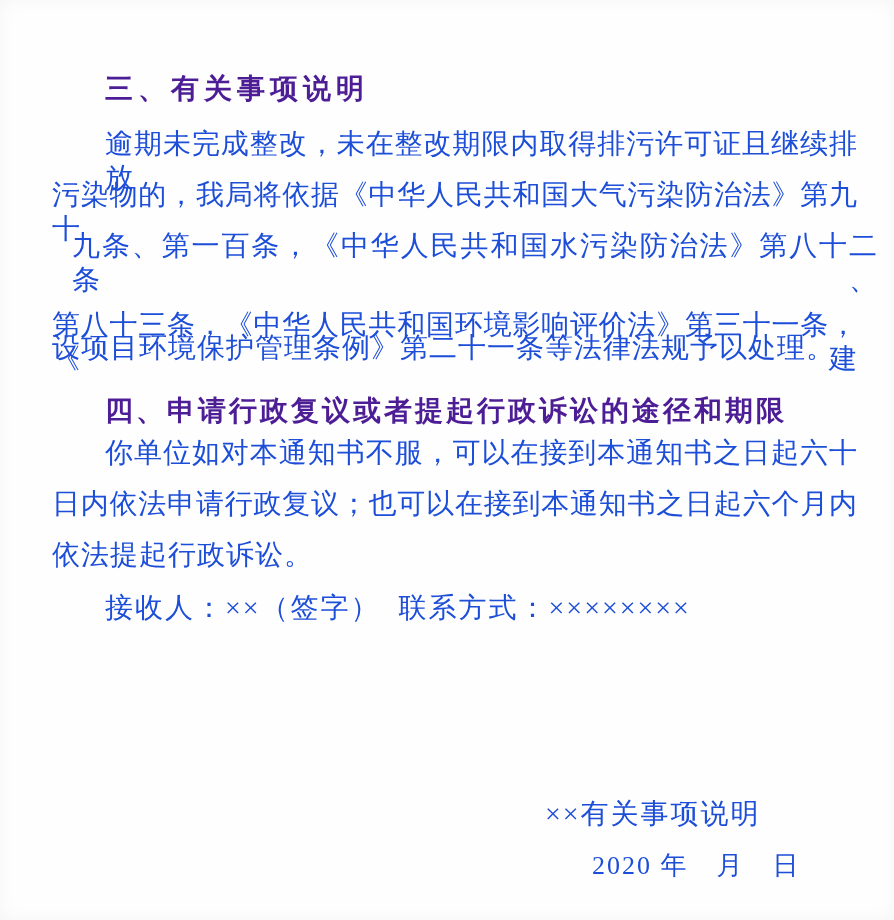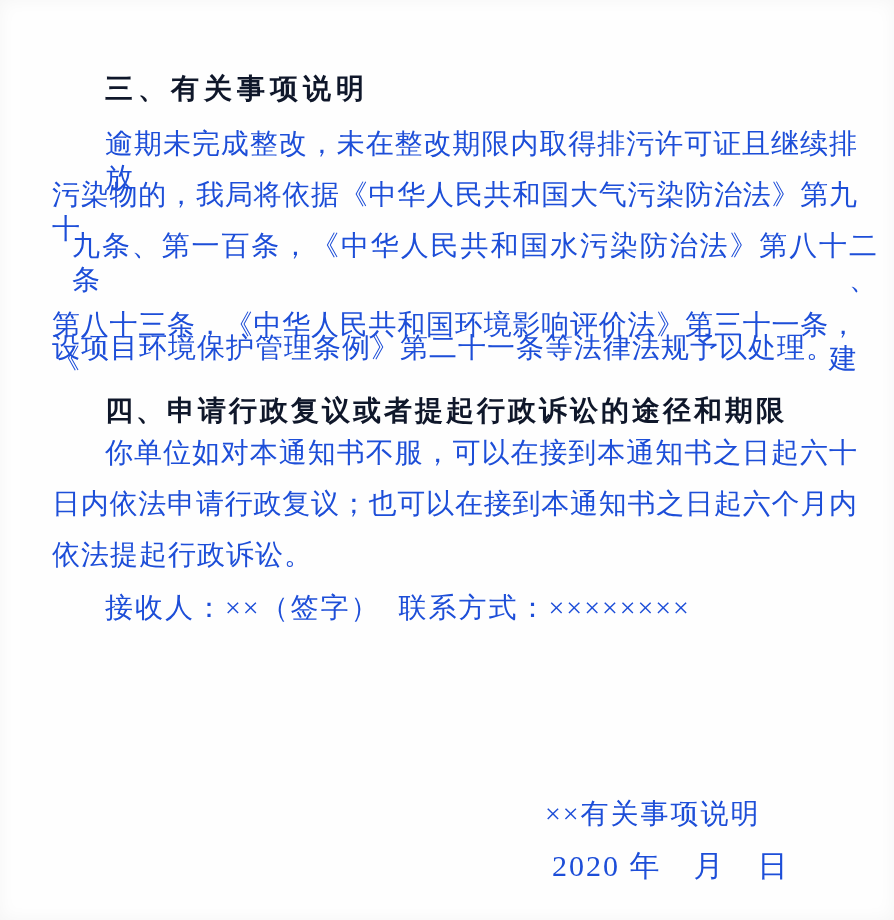--- a/index.html
+++ b/index.html
@@ -27,39 +27,39 @@
   .justify {
     white-space: normal;
     text-align: justify;
     text-align-last: justify;
     -moz-text-align-last: justify;
     letter-spacing: 0;
   }
   .heading {
     font-family: "Liberation Sans", "DejaVu Sans", sans-serif;
     font-weight: 700;
-    color: #0f172a;
+    color: #4c1d95;
   }
   .h1 { left: 105px; top: 72px;  letter-spacing: 5px; }
   .h2 { left: 105px; top: 394px; letter-spacing: 3px; }
 
   .p1-l0 { left: 105px; top: 127px; width: 752px; }
   .p1-l1 { left: 52px;  top: 178px; width: 805px; }
   .p1-l2 { left: 52px;  top: 229px; width: 805px; margin-left: 20px; }
   .p1-l3 { left: 52px;  top: 280px; width: 805px; margin-top: 28px; }
   .p1-l4 { left: 52px;  top: 331px; }
 
   .p2-l0 { left: 105px; top: 436px; width: 752px; }
   .p2-l1 { left: 52px;  top: 487px; width: 805px; }
   .p2-l2 { left: 52px;  top: 538px; }
 
   .receiver { left: 105px; top: 591px; letter-spacing: 2px; }
 
   .issuer { left: 545px; top: 797px; letter-spacing: 2px; }
-  .date   { left: 552px; top: 849px; font-size: 30px; letter-spacing: 2px; }
+  .date   { left: 592px; top: 849px; font-size: 26px; letter-spacing: 2px; }
 </style>
 </head>
 <body>
 
 <div class="page">
 
   <div class="line heading h1">三、有关事项说明</div>
 
   <div class="line justify p1-l0">逾期未完成整改，未在整改期限内取得排污许可证且继续排放</div>
   <div class="line justify p1-l1">污染物的，我局将依据《中华人民共和国大气污染防治法》第九十</div>

